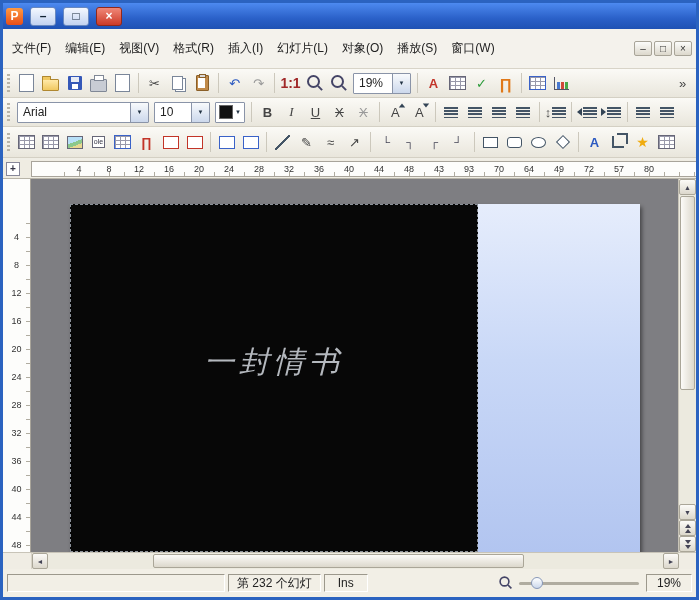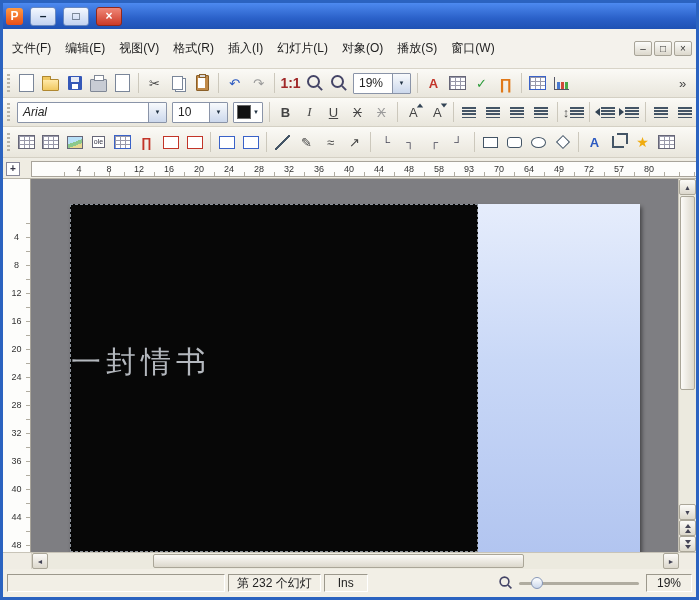--- a/index.html
+++ b/index.html
@@ -118,21 +118,21 @@
   .tri-up.sm{border-left:3px solid transparent;border-right:3px solid transparent;border-bottom:4px solid #445;}
   .tri-down.sm{border-left:3px solid transparent;border-right:3px solid transparent;border-top:4px solid #445;}
 
   
   .combo{height:21px;border:1px solid #8a94a8;background:#fff;display:flex;align-items:stretch;
          border-radius:1px;box-sizing:border-box;flex:0 0 auto;margin:0 2px;}
   .combo-val{padding:2px 5px;flex:1;white-space:nowrap;overflow:hidden;font-size:12px;}
   .combo-dd{width:17px;background:linear-gradient(#f8fafc,#ccd8ec);border-left:1px solid #8a94a8;
             display:flex;align-items:center;justify-content:center;font-size:6px;color:#234;}
   .combo.zoom{width:58px;}
-  .combo.font{width:150px;font-style:italic;}
+  .combo.font{width:132px;}
   .combo.size{width:56px;}
   .color-btn{display:flex;align-items:center;border:1px solid #8a94a8;height:21px;padding:0 3px;
              background:#fff;border-radius:1px;margin:0 2px;box-sizing:border-box;}
   .glyph.dd{font-size:6px;color:#234;margin-left:2px;}
 
   
   .rulerrow{flex:0 0 18px;display:flex;background:#efece2;border-bottom:1px solid #b8b4a8;
             align-items:center;margin-top:2px;}
   .ruler-corner{flex:0 0 28px;display:flex;align-items:center;padding-left:3px;box-sizing:border-box;}
   .corner-box{width:12px;height:12px;border:1px solid #889;background:#fff;font-size:10px;line-height:10px;
@@ -147,21 +147,21 @@
           background-image:repeating-linear-gradient(to bottom,#b0aca0 0 1px,transparent 1px 14px);
           background-size:4px 100%;background-position:right 44px;background-repeat:no-repeat;}
   .vtick{flex:0 0 28px;display:flex;align-items:center;justify-content:center;font-size:9px;color:#333;}
 
   
   .main{flex:1;display:flex;min-height:0;}
   .canvas{flex:1;background:#7e7e82;position:relative;overflow:hidden;}
   .slide{position:absolute;left:39px;top:25px;width:570px;height:348px;background:#fff;
          box-shadow:2px 3px 4px rgba(0,0,0,.45);}
   .slide-black{position:absolute;left:0;top:0;width:408px;height:100%;background:#070707;
-         border:1px dashed #8a9098;box-sizing:border-box;display:flex;align-items:center;justify-content:flex-start;}
+         border:1px dashed #8a9098;box-sizing:border-box;display:flex;align-items:center;justify-content:center;font-style:italic;}
   .slide-text{color:#b4b8be;font-size:30px;letter-spacing:5px;transform:translateY(-16px);white-space:nowrap;}
   .slide-blue{position:absolute;left:408px;top:0;right:0;height:100%;
          background:linear-gradient(180deg,#e6edfc 0%,#c9d8f7 45%,#b2c5f0 100%);}
 
   
   .vscroll{flex:0 0 17px;background:#f0ede4;border-left:1px solid #c8c4b8;display:flex;flex-direction:column;}
   .sbtn{height:16px;flex:0 0 16px;background:linear-gradient(#fcfbf8,#dcd8cc);border:1px solid #aaa698;
         border-radius:2px;display:flex;align-items:center;justify-content:center;box-sizing:border-box;}
   .sbtn .glyph{font-size:7px;color:#445;}
   .vtrack{flex:1;position:relative;background:#eceadf;}
@@ -469,21 +469,21 @@
         <span class="htick">12</span>
         <span class="htick">16</span>
         <span class="htick">20</span>
         <span class="htick">24</span>
         <span class="htick">28</span>
         <span class="htick">32</span>
         <span class="htick">36</span>
         <span class="htick">40</span>
         <span class="htick">44</span>
         <span class="htick">48</span>
-        <span class="htick">58</span>
+        <span class="htick">43</span>
         <span class="htick">93</span>
         <span class="htick">70</span>
         <span class="htick">64</span>
         <span class="htick">49</span>
         <span class="htick">72</span>
         <span class="htick">57</span>
         <span class="htick">80</span>
       </div>
   </div>
 

